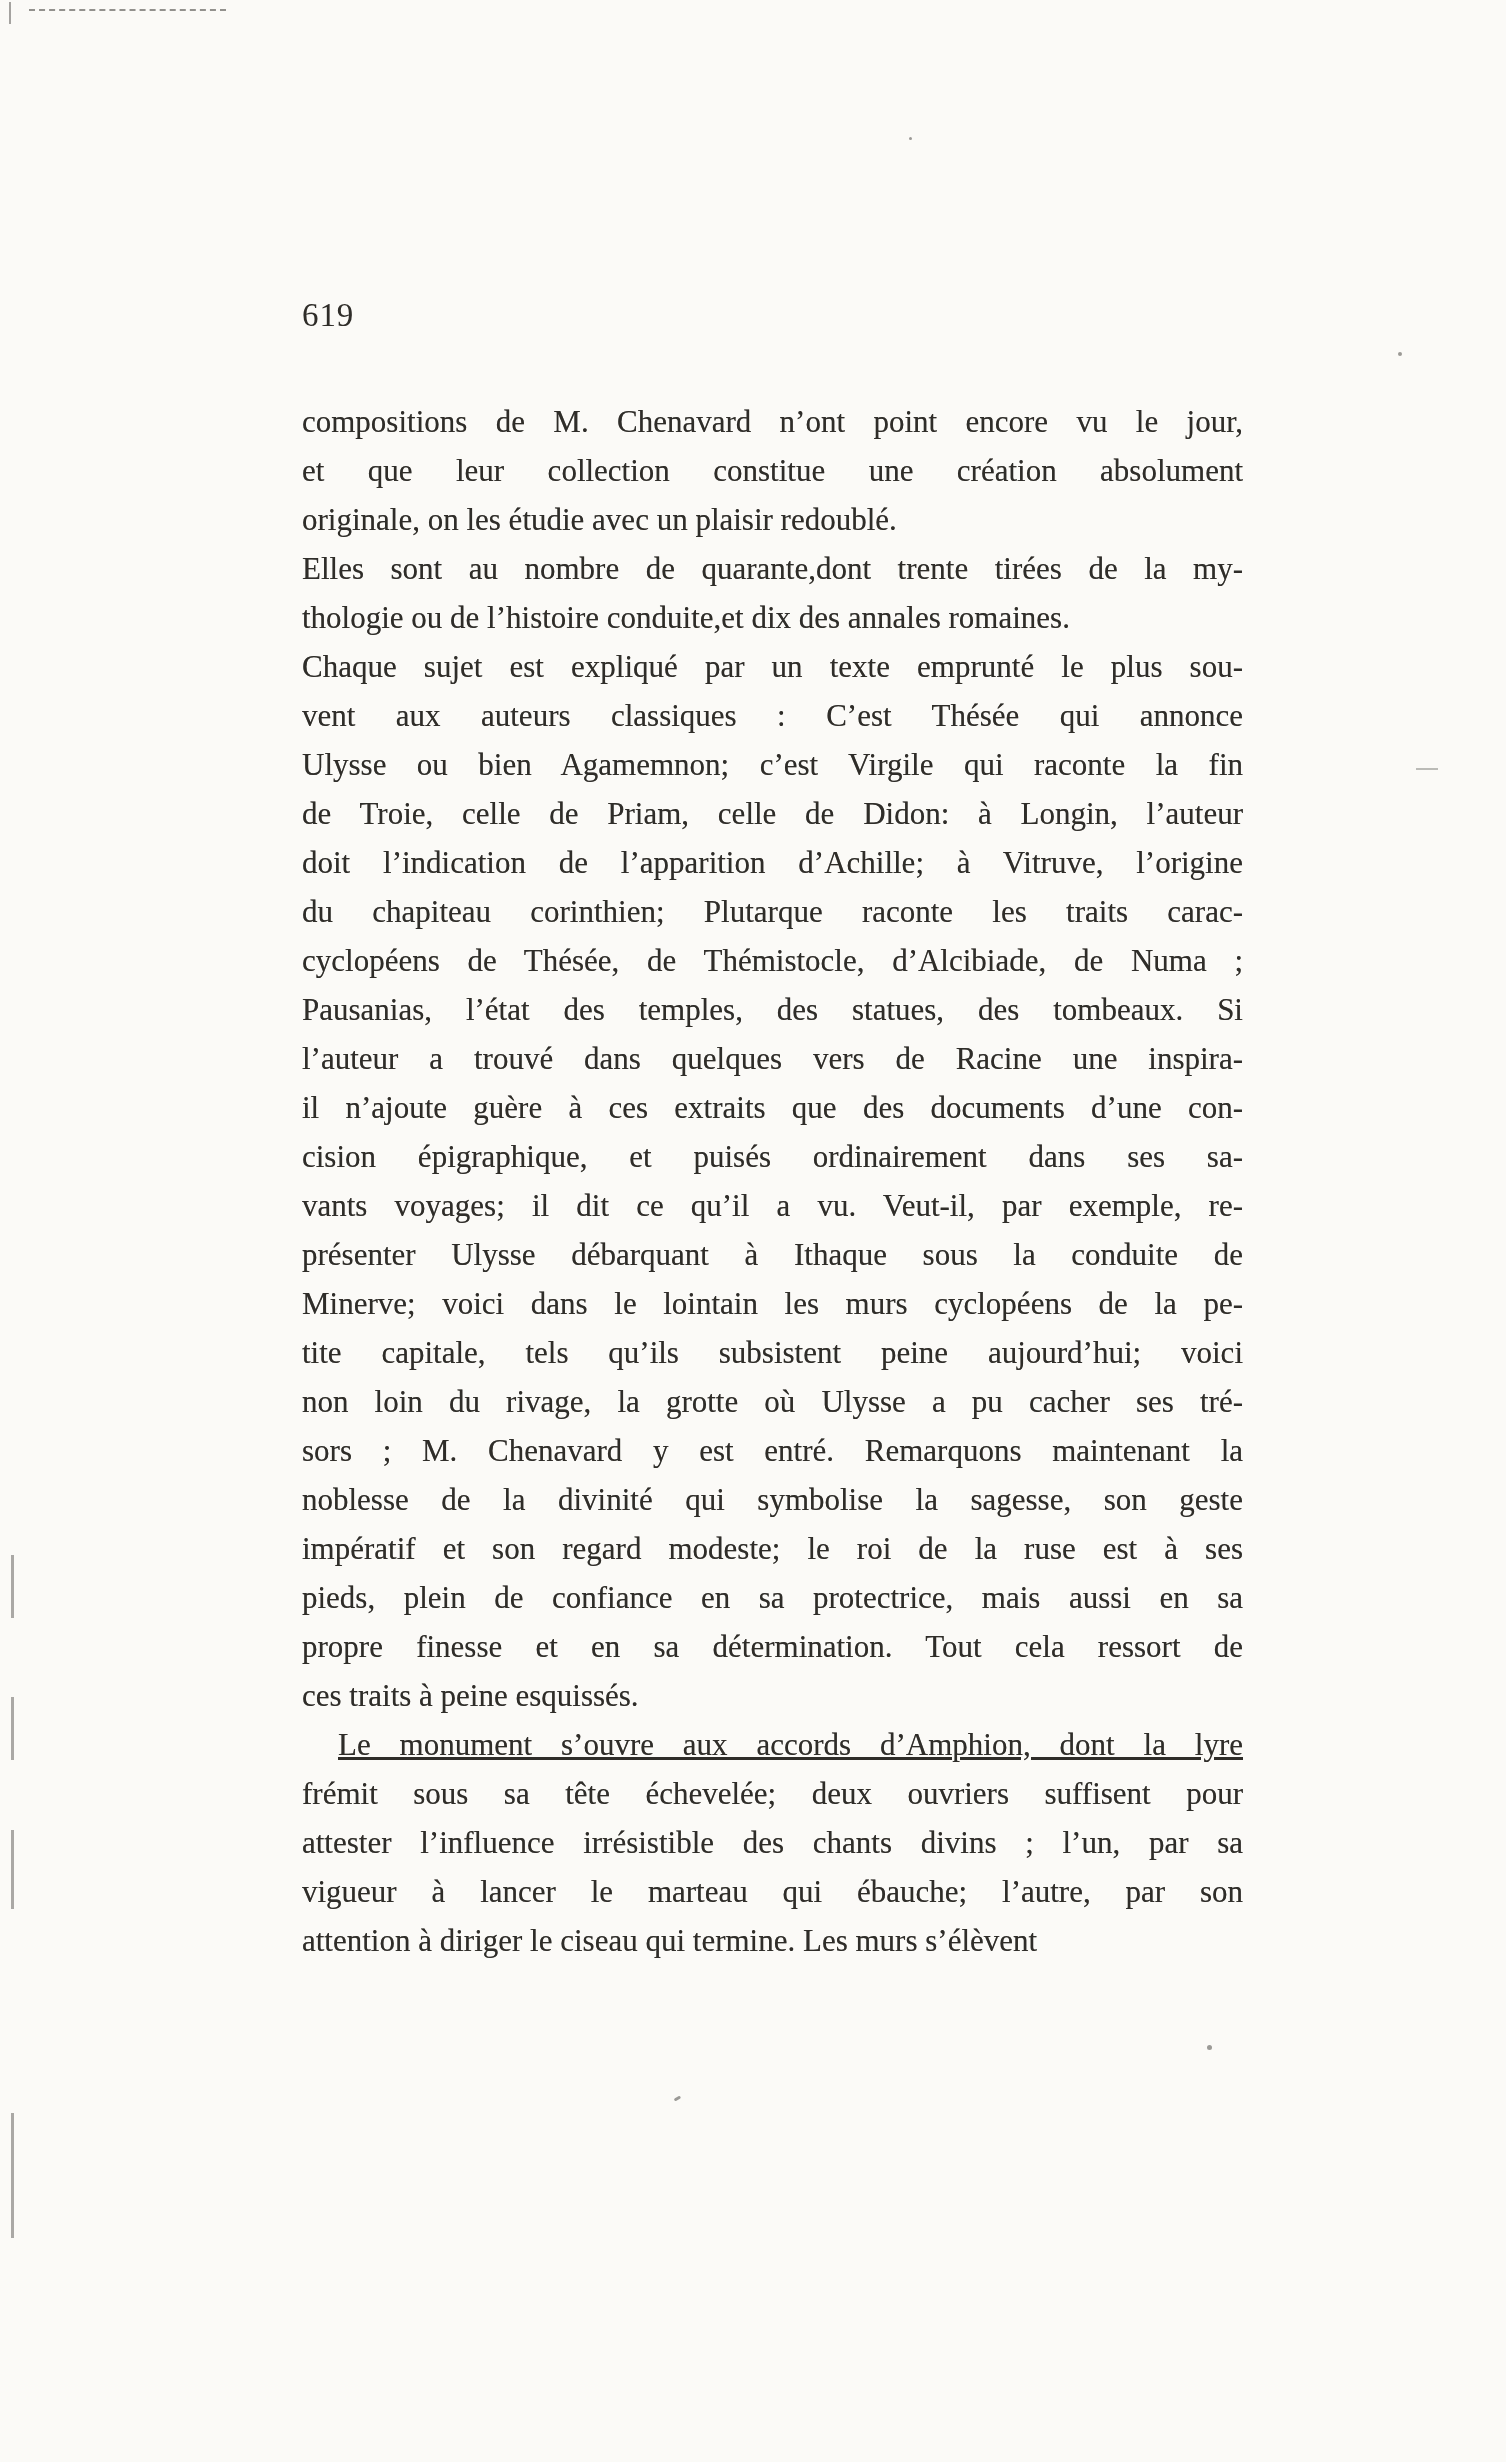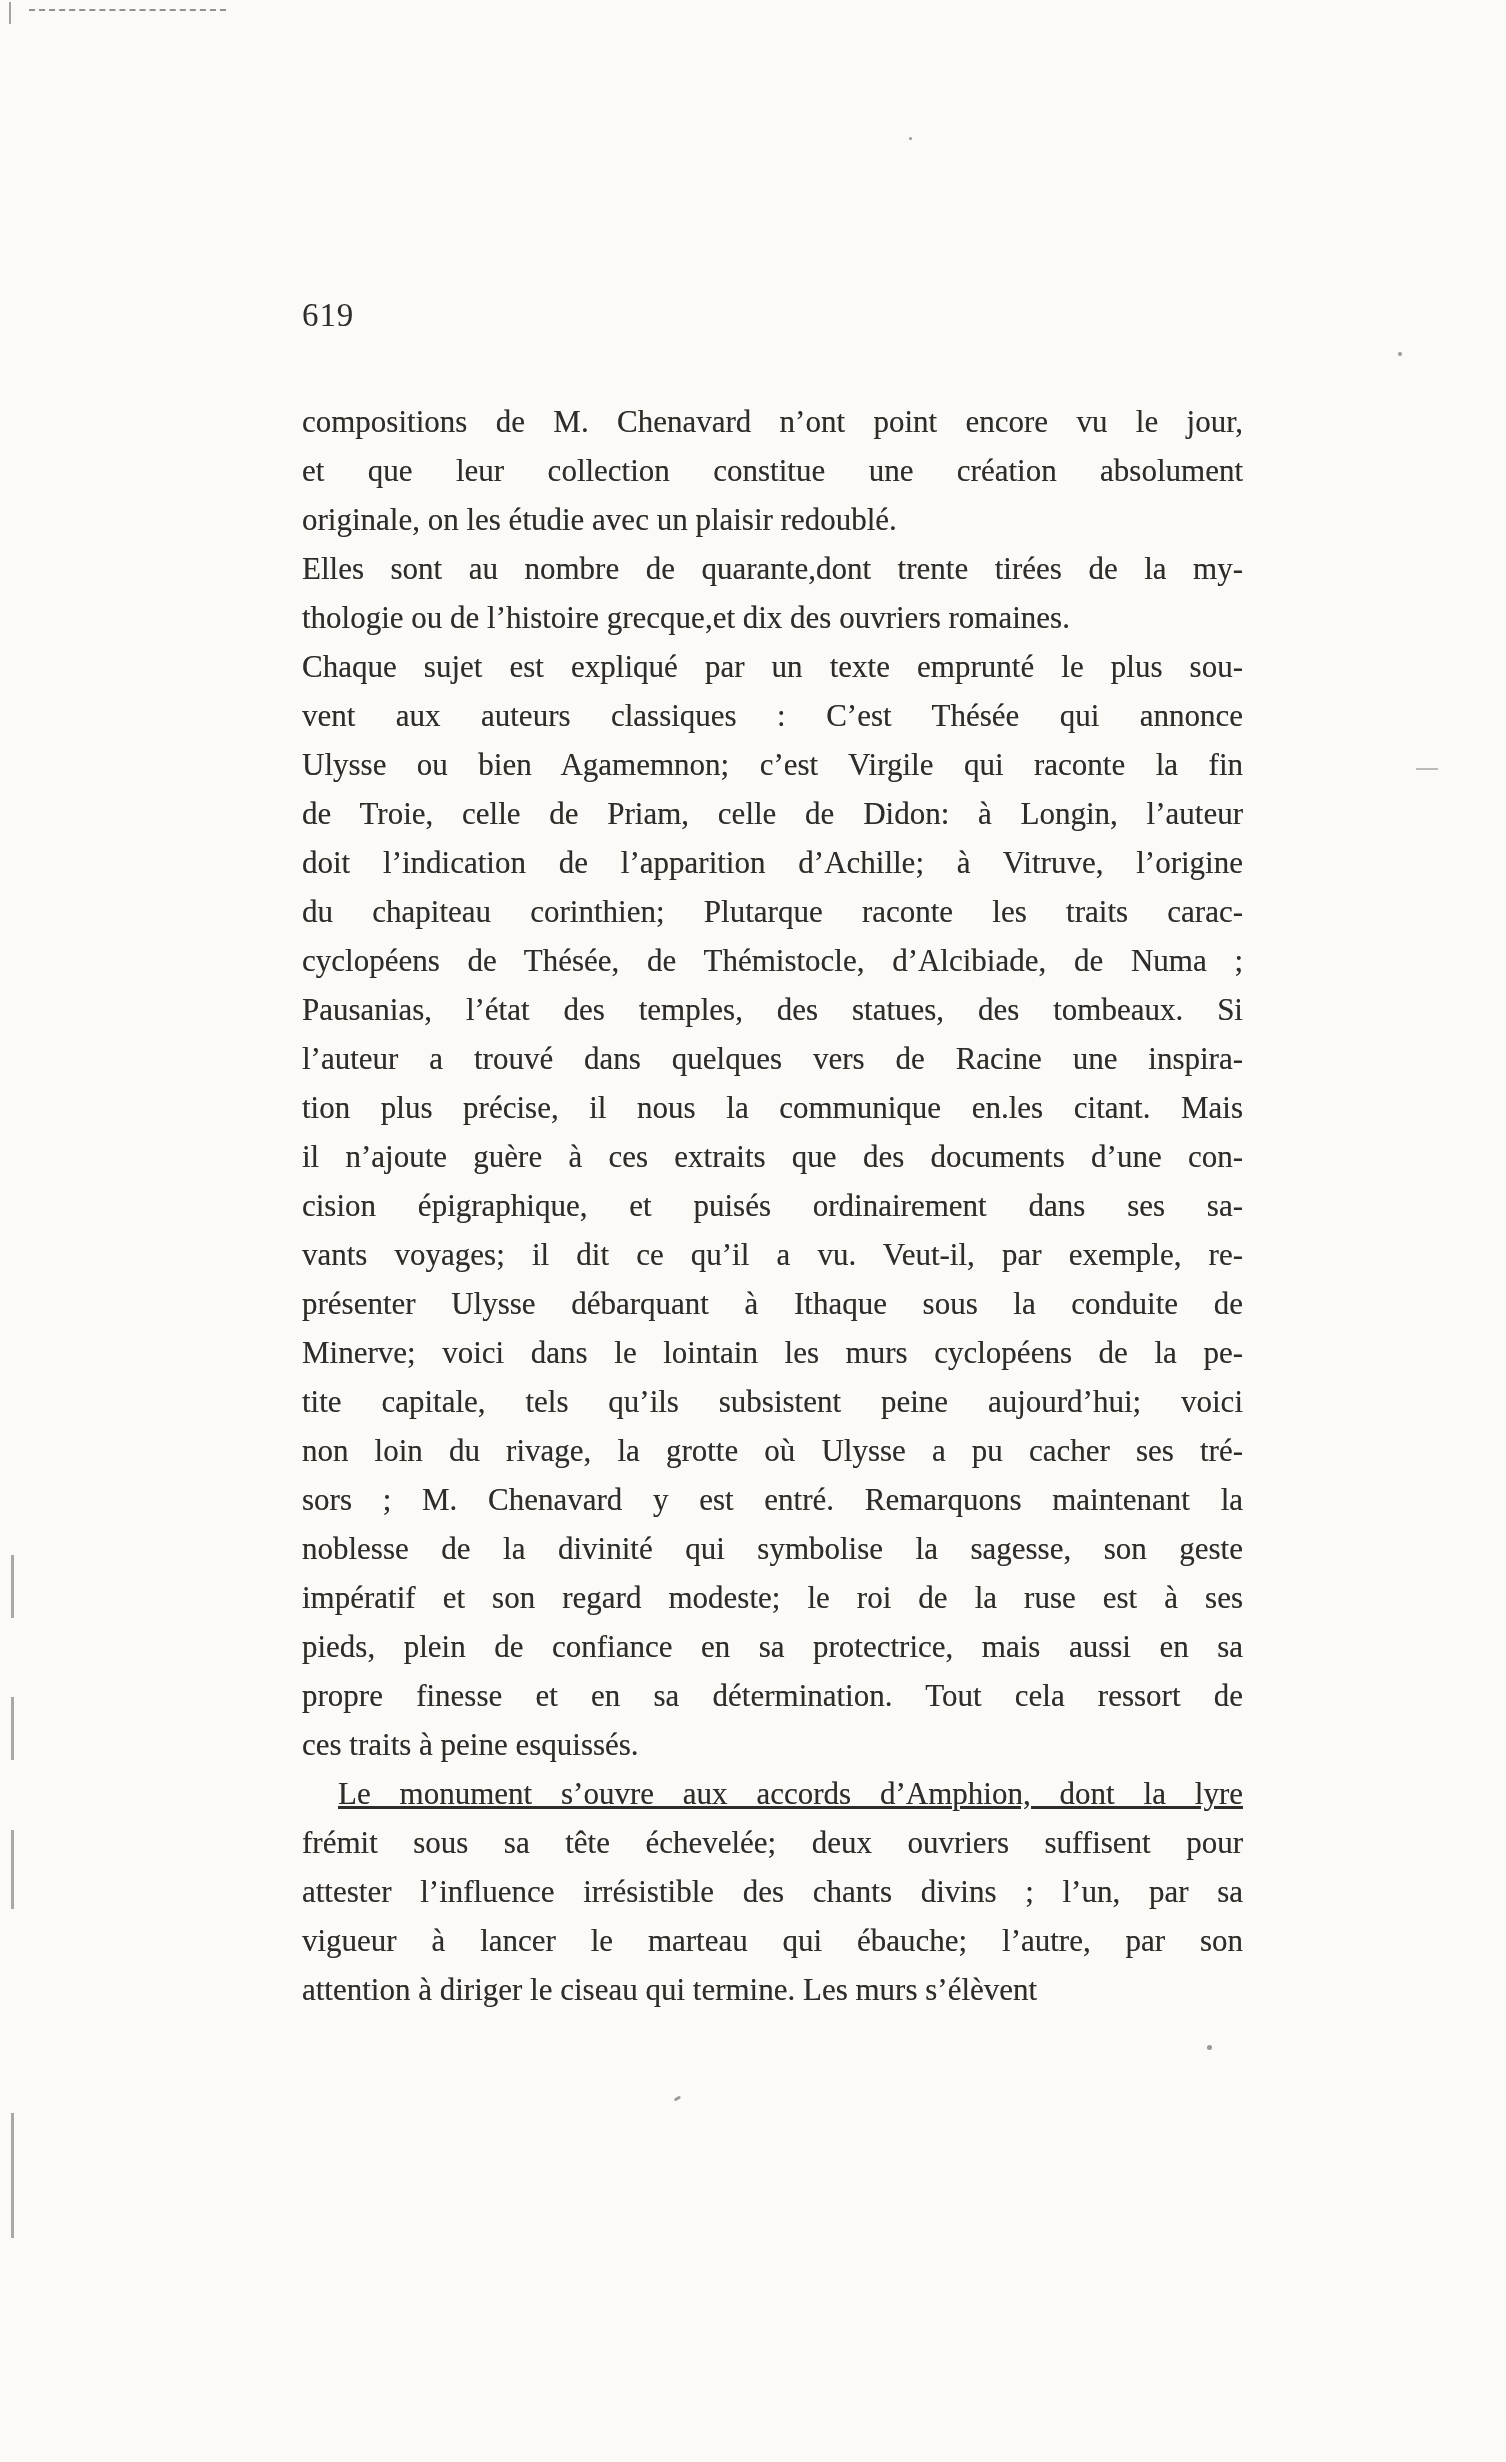--- a/index.html
+++ b/index.html
@@ -107,31 +107,30 @@
 
   <div class="page-header">
     <span class="page-number">619</span>
   </div>
 
   <div class="text-block">
       <div class="line">compositions de M. Chenavard n’ont point encore vu le jour,</div>
       <div class="line">et que leur collection constitue une création absolument</div>
       <div class="line para-end">originale, on les étudie avec un plaisir redoublé.</div>
       <div class="line">Elles sont au nombre de quarante,dont trente tirées de la my-</div>
-      <div class="line para-end">thologie ou de l’histoire grecque,et dix des ouvriers romaines.</div>
+      <div class="line para-end">thologie ou de l’histoire conduite,et dix des annales romaines.</div>
       <div class="line">Chaque sujet est expliqué par un texte emprunté le plus sou-</div>
       <div class="line">vent aux auteurs classiques : C’est Thésée qui annonce</div>
       <div class="line">Ulysse ou bien Agamemnon; c’est Virgile qui raconte la fin</div>
       <div class="line">de Troie, celle de Priam, celle de Didon: à Longin, l’auteur</div>
       <div class="line">doit l’indication de l’apparition d’Achille; à Vitruve, l’origine</div>
       <div class="line">du chapiteau corinthien; Plutarque raconte les traits carac-</div>
       <div class="line">cyclopéens de Thésée, de Thémistocle, d’Alcibiade, de Numa ;</div>
       <div class="line">Pausanias, l’état des temples, des statues, des tombeaux. Si</div>
       <div class="line">l’auteur a trouvé dans quelques vers de Racine une inspira-</div>
-      <div class="line">tion plus précise, il nous la communique en.les citant. Mais</div>
       <div class="line">il n’ajoute guère à ces extraits que des documents d’une con-</div>
       <div class="line">cision épigraphique, et puisés ordinairement dans ses sa-</div>
       <div class="line">vants voyages; il dit ce qu’il a vu. Veut-il, par exemple, re-</div>
       <div class="line">présenter Ulysse débarquant à Ithaque sous la conduite de</div>
       <div class="line">Minerve; voici dans le lointain les murs cyclopéens de la pe-</div>
       <div class="line">tite capitale, tels qu’ils subsistent peine aujourd’hui; voici</div>
       <div class="line">non loin du rivage, la grotte où Ulysse a pu cacher ses tré-</div>
       <div class="line">sors ; M. Chenavard y est entré. Remarquons maintenant la</div>
       <div class="line">noblesse de la divinité qui symbolise la sagesse, son geste</div>
       <div class="line">impératif et son regard modeste; le roi de la ruse est à ses</div>

